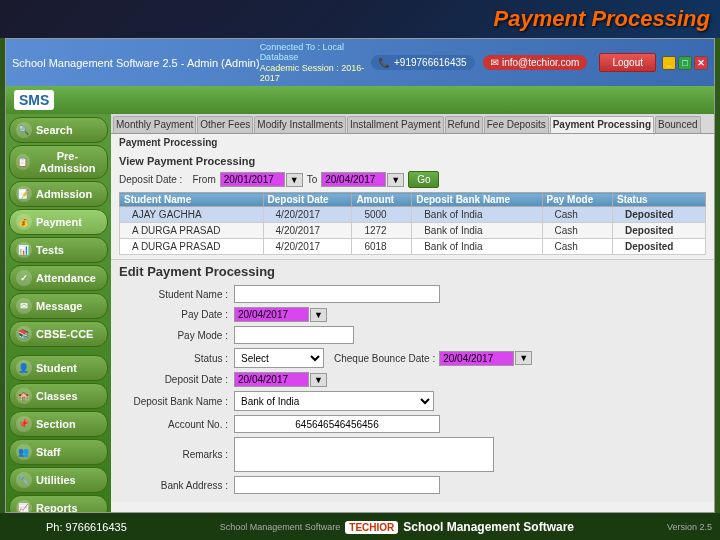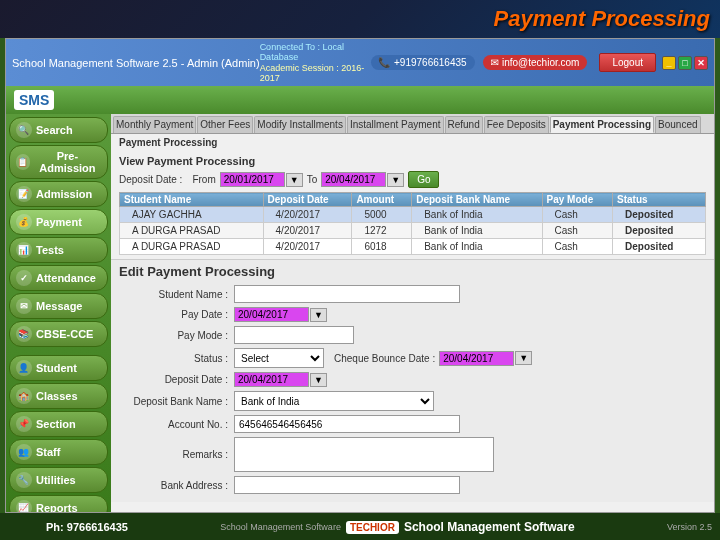--- a/index.html
+++ b/index.html
@@ -207,21 +207,21 @@
       display: flex; align-items: center; margin-bottom: 4px;
       font-size: 10px; color: #333;
     }
     .form-label {
       width: 115px; text-align: right; padding-right: 6px; color: #333; font-size: 10px;
     }
     .form-input {
       border: 1px solid #999; background: white;
       padding: 2px 4px; font-size: 10px; height: 18px;
     }
-    .form-input-wide { width: 226px; }
+    .form-input-wide { width: 206px; text-align: center; }
     .form-select {
       border: 1px solid #999; background: white;
       padding: 1px 2px; font-size: 10px; height: 20px; width: 90px;
     }
     .form-select-wide {
       border: 1px solid #999; background: white;
       padding: 1px 2px; font-size: 10px; height: 20px; width: 200px;
     }
     .bounce-date-group {
       display: flex; align-items: center; gap: 4px; margin-left: 10px;
@@ -235,21 +235,21 @@
 
     
     #footer {
       background: #1a3a10;
       display: flex;
       align-items: center;
       justify-content: space-between;
       padding: 3px 8px;
       height: 28px;
     }
-    #footer .phone { color: white; font-size: 11px; font-weight: bold; padding-left: 38px; }
+    #footer .phone { color: white; font-size: 11px; font-weight: normal; padding-left: 38px; }
     #footer .logo-area {
       display: flex; align-items: center; gap: 5px;
     }
     #footer .techior-logo {
       background: white; border-radius: 3px; padding: 1px 4px;
       font-size: 10px; font-weight: bold; color: #cc3300;
     }
     #footer .school-text { color: white; font-size: 12px; font-weight: bold; }
     #footer .version { color: #aaa; font-size: 9px; }
   </style>

